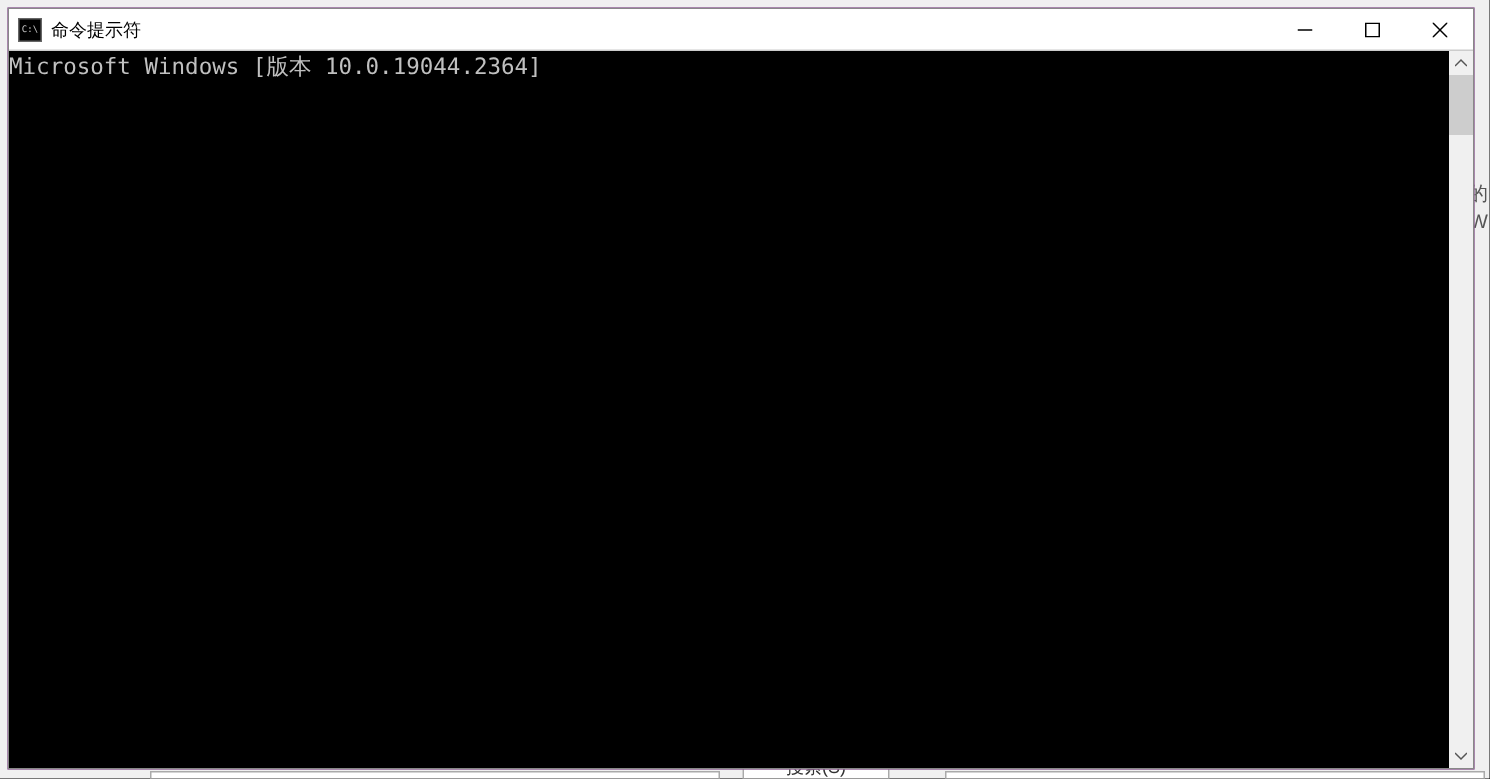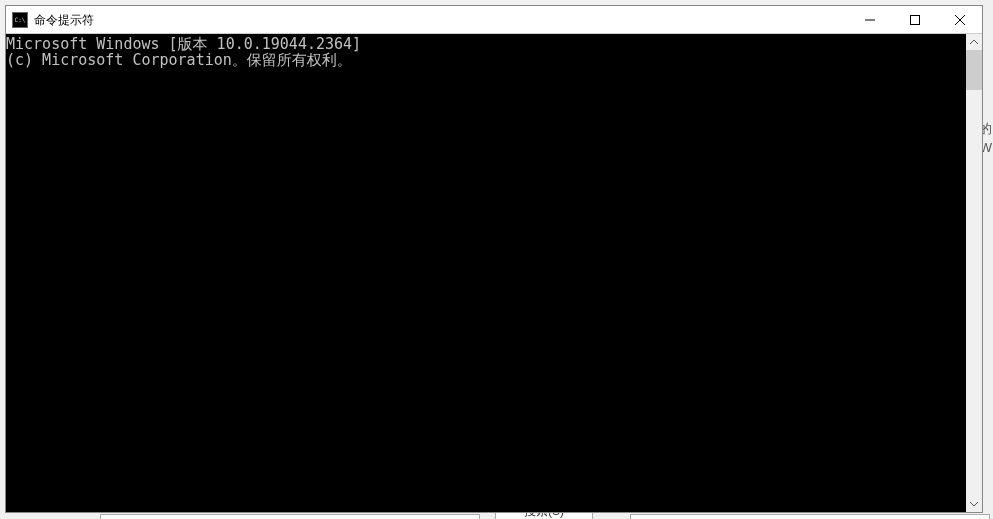--- a/index.html
+++ b/index.html
@@ -190,21 +190,21 @@
       </div>
       <div class="win-btn close">
         <svg viewBox="0 0 10 10">
             <line x1="0" y1="0" x2="10" y2="10" stroke="#000" stroke-width="1"></line>
             <line x1="10" y1="0" x2="0" y2="10" stroke="#000" stroke-width="1"></line>
           </svg>
       </div>
     </div>
   </div>
   <div class="terminal-wrap">
-    <div class="terminal"><span class="term-line">Microsoft Windows [版本 10.0.19044.2364]</span><span class="term-line">(c) Microsoft Corporation。保留所有权利。</span><span class="term-line"></span></div>
+    <div class="terminal"><span class="term-line">Microsoft Windows [版本 10.0.19044.2364]</span><span class="term-line"></span></div>
     <div class="scrollbar">
       <div class="scroll-arrow up">
         <svg width="8" height="8" viewBox="0 0 8 8">
             <path d="M0 6 L4 2 L8 6" fill="none" stroke="#555" stroke-width="1"></path>
           </svg>
       </div>
       <div class="scroll-thumb"></div>
       <div class="scroll-arrow down">
         <svg width="8" height="8" viewBox="0 0 8 8">
             <path d="M0 2 L4 6 L8 2" fill="none" stroke="#555" stroke-width="1"></path>

